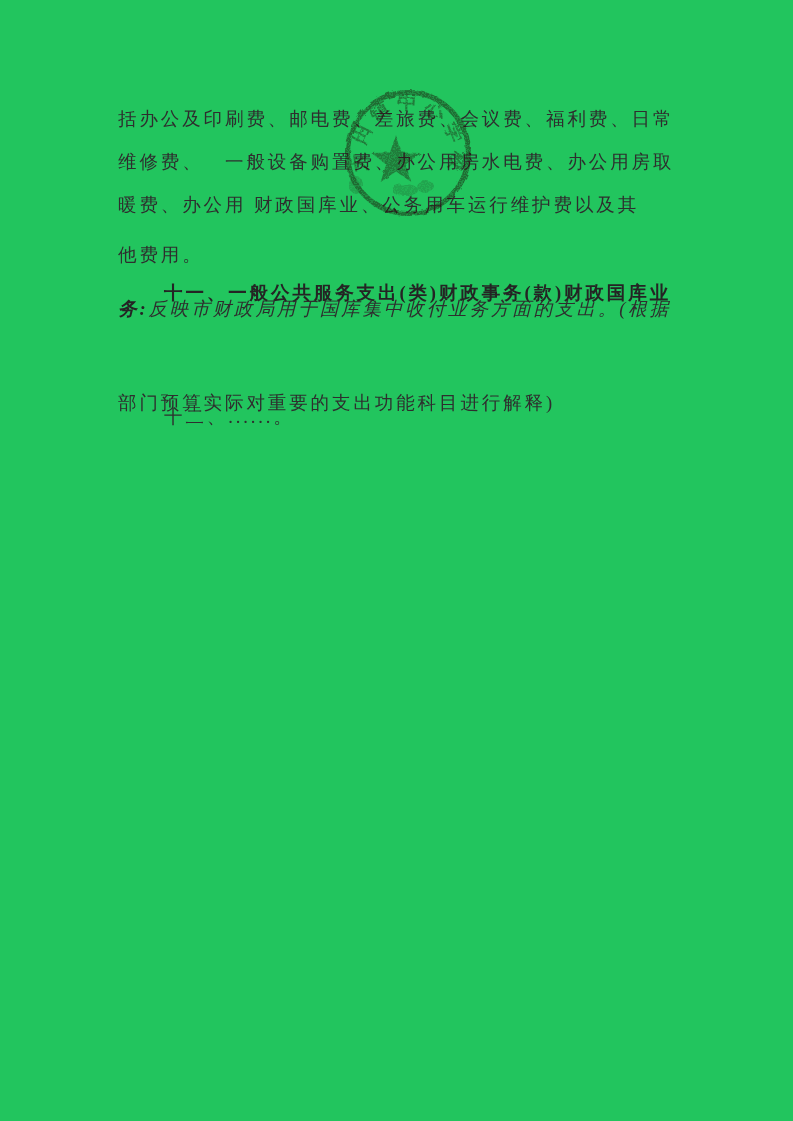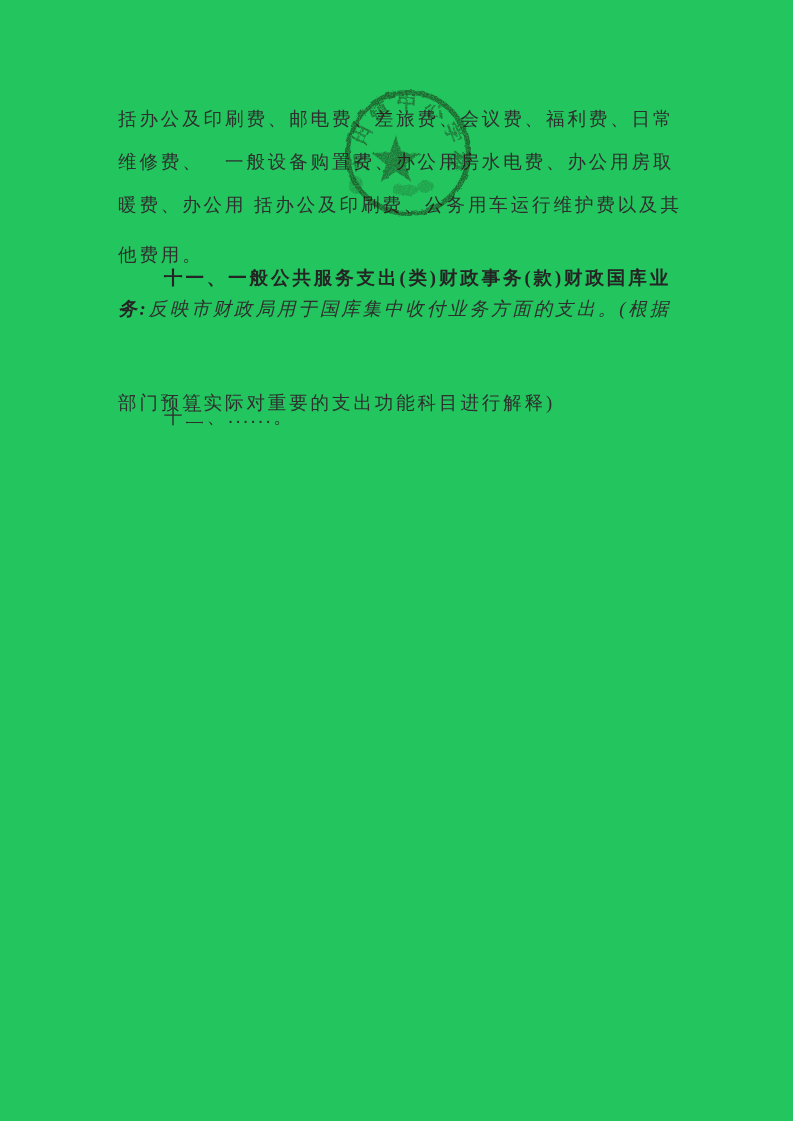--- a/index.html
+++ b/index.html
@@ -31,23 +31,23 @@
   }
 </style>
 </head>
 <body>
 
 <div class="page">
 
   <div id="text-block">
       <div class="doc-line" style="top: 110px;"><span>括办公及印刷费、邮电费、差旅费、会议费、福利费、日常</span></div>
       <div class="doc-line" style="top: 153px;"><span>维修费、　一般设备购置费、办公用房水电费、办公用房取</span></div>
-      <div class="doc-line" style="top: 196px;"><span>暖费、办公用 括办公及印刷费、公务用车运行维护费以及其</span></div>
+      <div class="doc-line" style="top: 196px;"><span>暖费、办公用 财政国库业、公务用车运行维护费以及其</span></div>
       <div class="doc-line" style="top: 246px;"><span>他费用。</span></div>
-      <div class="doc-line indent" style="top: 269px;"><span class="run-bold">十一、一般公共服务支出(类)财政事务(款)财政国库业</span></div>
+      <div class="doc-line indent" style="top: 284px;"><span class="run-bold">十一、一般公共服务支出(类)财政事务(款)财政国库业</span></div>
       <div class="doc-line" style="top: 300px; font-style: italic;"><span class="run-bold">务:</span><span>反映市财政局用于国库集中收付业务方面的支出。(根据</span></div>
       <div class="doc-line" style="top: 352px; margin-top: 42px;"><span>部门预算实际对重要的支出功能科目进行解释)</span></div>
       <div class="doc-line indent" style="top: 408px;"><span>十二、......。</span></div>
     </div>
 
   <svg class="stamp" viewBox="0 0 166 172" xmlns="http://www.w3.org/2000/svg" aria-hidden="true">
     <defs>
       <filter id="worn" x="-15%" y="-15%" width="130%" height="130%">
         <feTurbulence type="fractalNoise" baseFrequency="0.12" numOctaves="2" seed="7" result="wobble"></feTurbulence>
         <feDisplacementMap in="SourceGraphic" in2="wobble" scale="4" result="disp"></feDisplacementMap>

